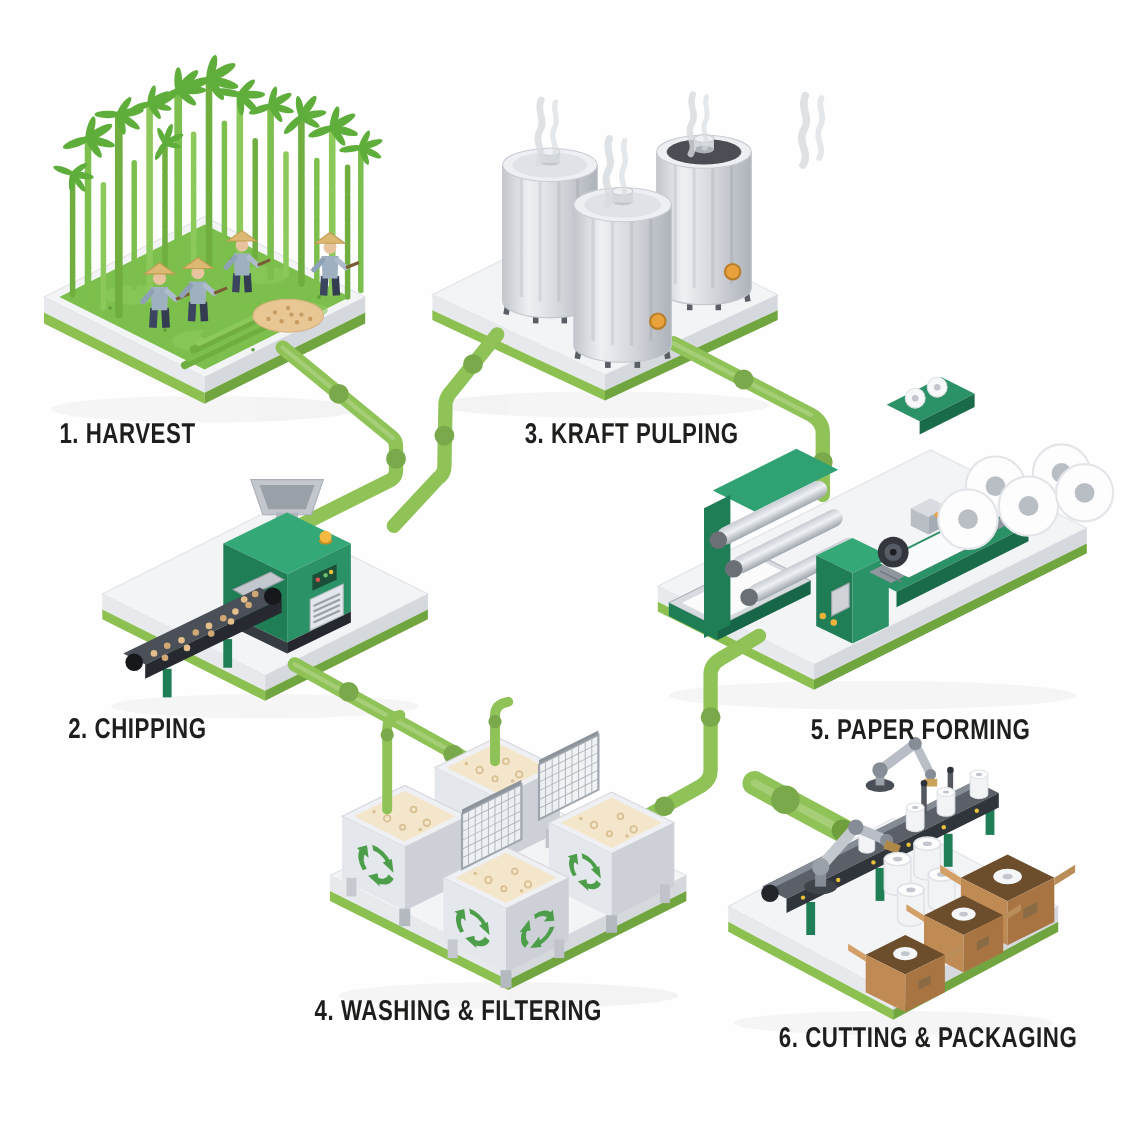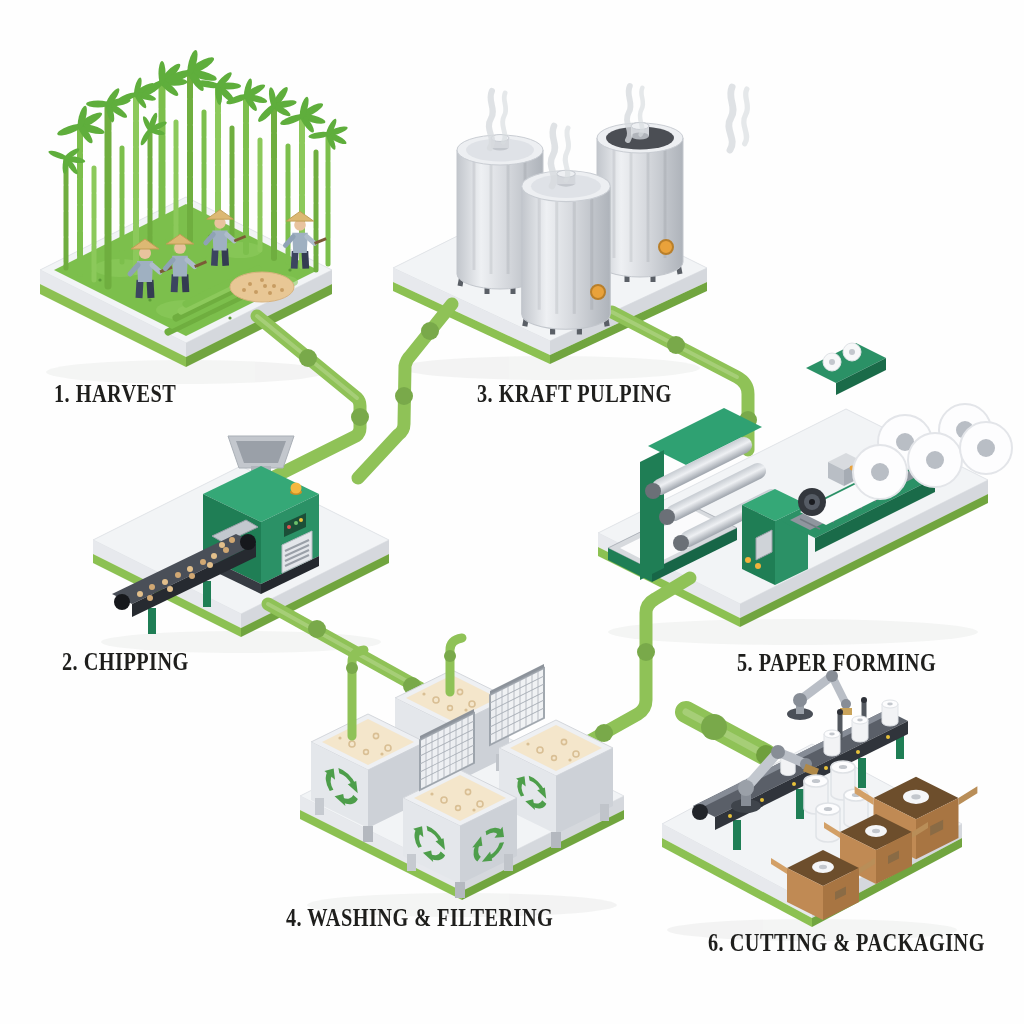--- a/index.html
+++ b/index.html
@@ -1,17 +1,17 @@
 <!DOCTYPE html>
 <html><head>
 <meta charset="utf-8">
 <style>
   html,body{margin:0;padding:0;background:#ffffff;}
   .canvas{position:relative;width:1024px;height:1024px;background:#fefefe;overflow:hidden;
-          font-family:Liberation Serif, serif;}
+          font-family:Liberation Sans, sans-serif;}
   .canvas svg{position:absolute;left:0;top:0;}
   .step-label{position:absolute;font-weight:800;font-size:26px;letter-spacing:.6px;
               color:#1e1e1c;transform:scaleX(.78);transform-origin:left top;white-space:nowrap;}
   .stalk{stroke-linecap:round;stroke-dasharray:24 2;fill:none;}
   .g1{stroke:#7cbf4c}.g2{stroke:#6fae3f}.g3{stroke:#8cc95b}
   .w5{stroke-width:5}.w6{stroke-width:6}.w7{stroke-width:7}
   .pipe{fill:none;stroke:#8fc257;stroke-width:13;stroke-linecap:round;stroke-linejoin:round;}
   .pipehl{fill:none;stroke:#abd180;stroke-width:4;stroke-linecap:round;stroke-linejoin:round;opacity:.8;}
   .collar{fill:#79a94a;}
 </style>

